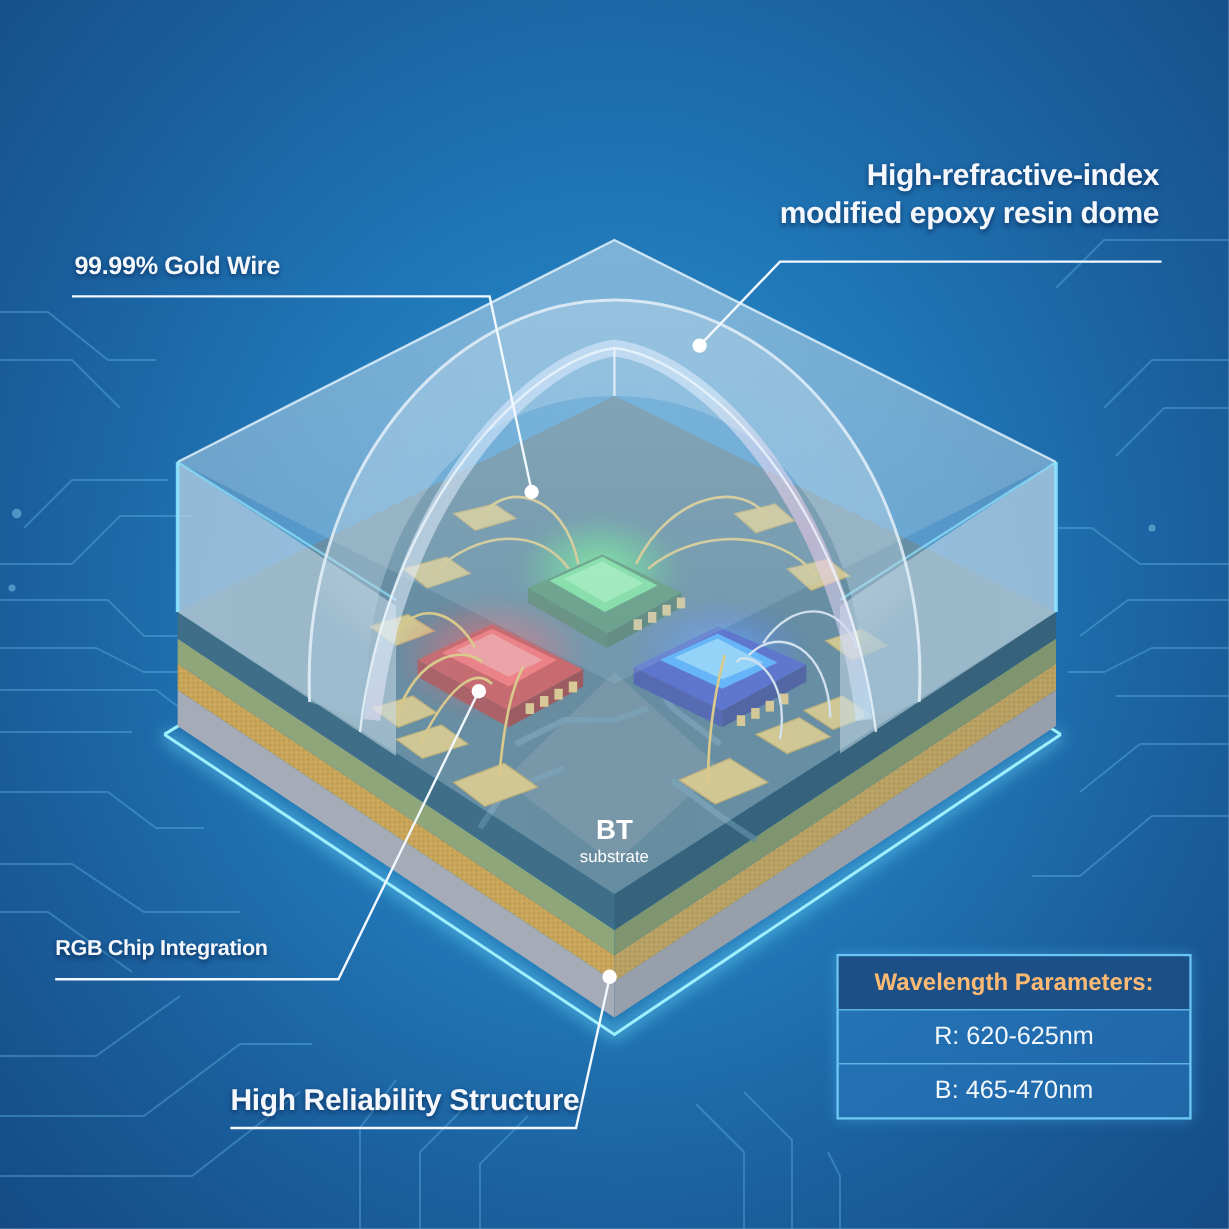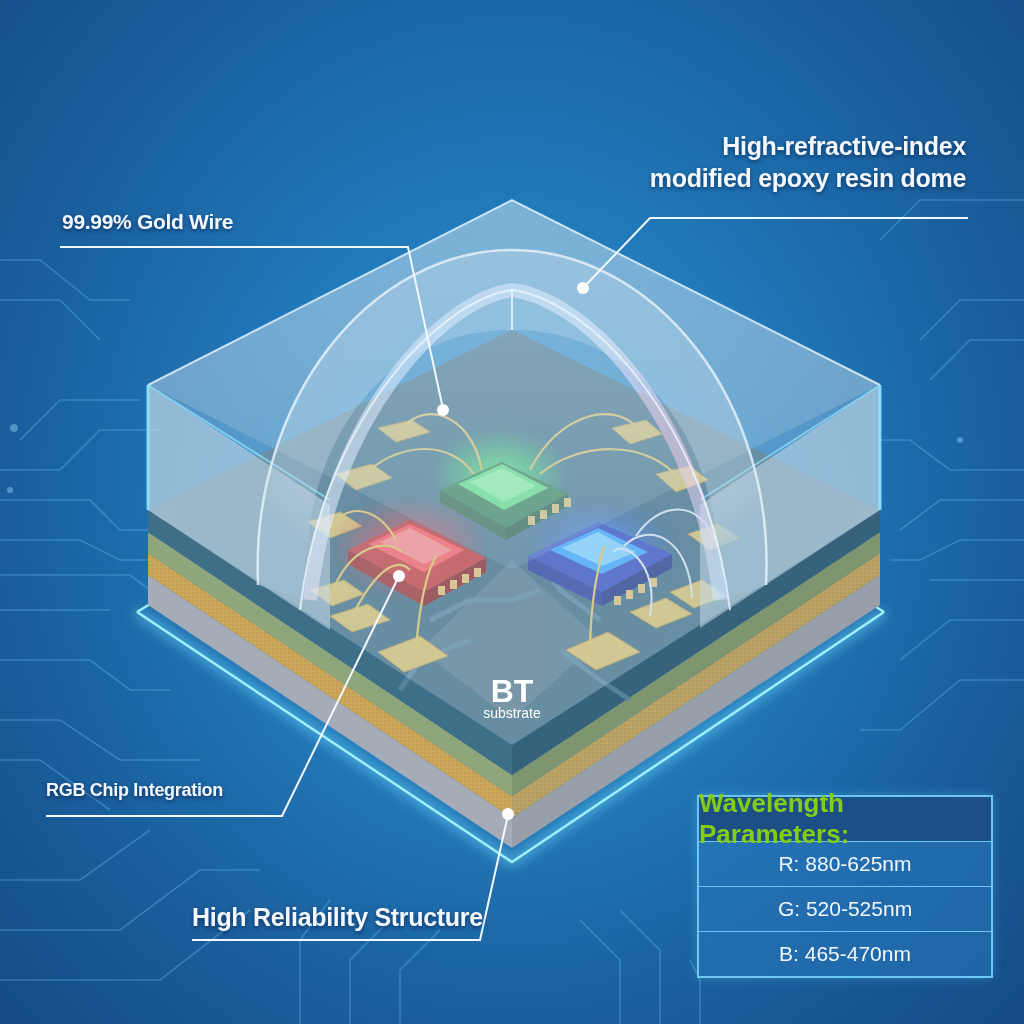--- a/index.html
+++ b/index.html
@@ -15,34 +15,34 @@
       white-space: nowrap; letter-spacing: -0.3px;
     }
     .label-line { font-size: 25px; line-height: 32px; }
     #label-dome { right: 58px; top: 130px; text-align: right; }
     #label-gold { left: 62px; top: 210px; font-size: 21px; }
     #label-rgb { left: 46px; top: 780px; font-size: 18px; }
     #label-rel { left: 192px; top: 903px; font-size: 25px; }
     #bt-label {
       position: absolute; left: 470px; top: 678px; width: 84px; text-align: center; color: #ffffff;
     }
-    #bt-label .bt-main { font-size: 32px; font-weight: bold; line-height: 26px; display:block; }
+    #bt-label .bt-main { font-size: 23px; font-weight: bold; line-height: 26px; display:block; }
     #bt-label .bt-sub { font-size: 14px; line-height: 18px; display:block; }
     #wl-table {
       position: absolute; left: 697px; top: 795px; width: 292px;
       border: 2px solid #6cc6f2; background: rgba(40,120,190,0.55);
       box-shadow: 0 0 10px rgba(90,200,255,0.35);
     }
     #wl-table .wl-row {
       height: 44px; display: flex; align-items: center; justify-content: center;
       color: #f2f7fb; font-size: 21px; border-top: 1.5px solid #6cc6f2;
     }
     #wl-table .wl-head {
       height: 44px; display: flex; align-items: center; justify-content: center;
-      background: #1c4f86; color: #84cc16; font-size: 26px; font-weight: bold;
+      background: #1c4f86; color: #fdba74; font-size: 20px; font-weight: bold;
     }
   </style>
 </head>
 <body>
 
 <svg id="scene" viewBox="0 0 1024 1024" xmlns="http://www.w3.org/2000/svg">
   <defs>
     <radialGradient id="bgGlow" cx="50%" cy="55%" r="55%">
       <stop offset="0%" stop-color="#3aa4e0" stop-opacity="0.55"></stop>
       <stop offset="100%" stop-color="#1a5e9c" stop-opacity="0"></stop>
@@ -279,16 +279,15 @@
 <div id="label-rgb" class="label">RGB Chip Integration</div>
 <div id="label-rel" class="label">High Reliability Structure</div>
 
 <div id="bt-label">
   <span class="bt-main">BT</span>
   <span class="bt-sub">substrate</span>
 </div>
 
 <div id="wl-table">
   <div class="wl-head">Wavelength Parameters:</div>
-  <div class="wl-row">R: 880-625nm</div>
-  <div class="wl-row">G: 520-525nm</div>
+  <div class="wl-row">R: 620-625nm</div>
   <div class="wl-row">B: 465-470nm</div>
 </div>
 
 </body></html>

